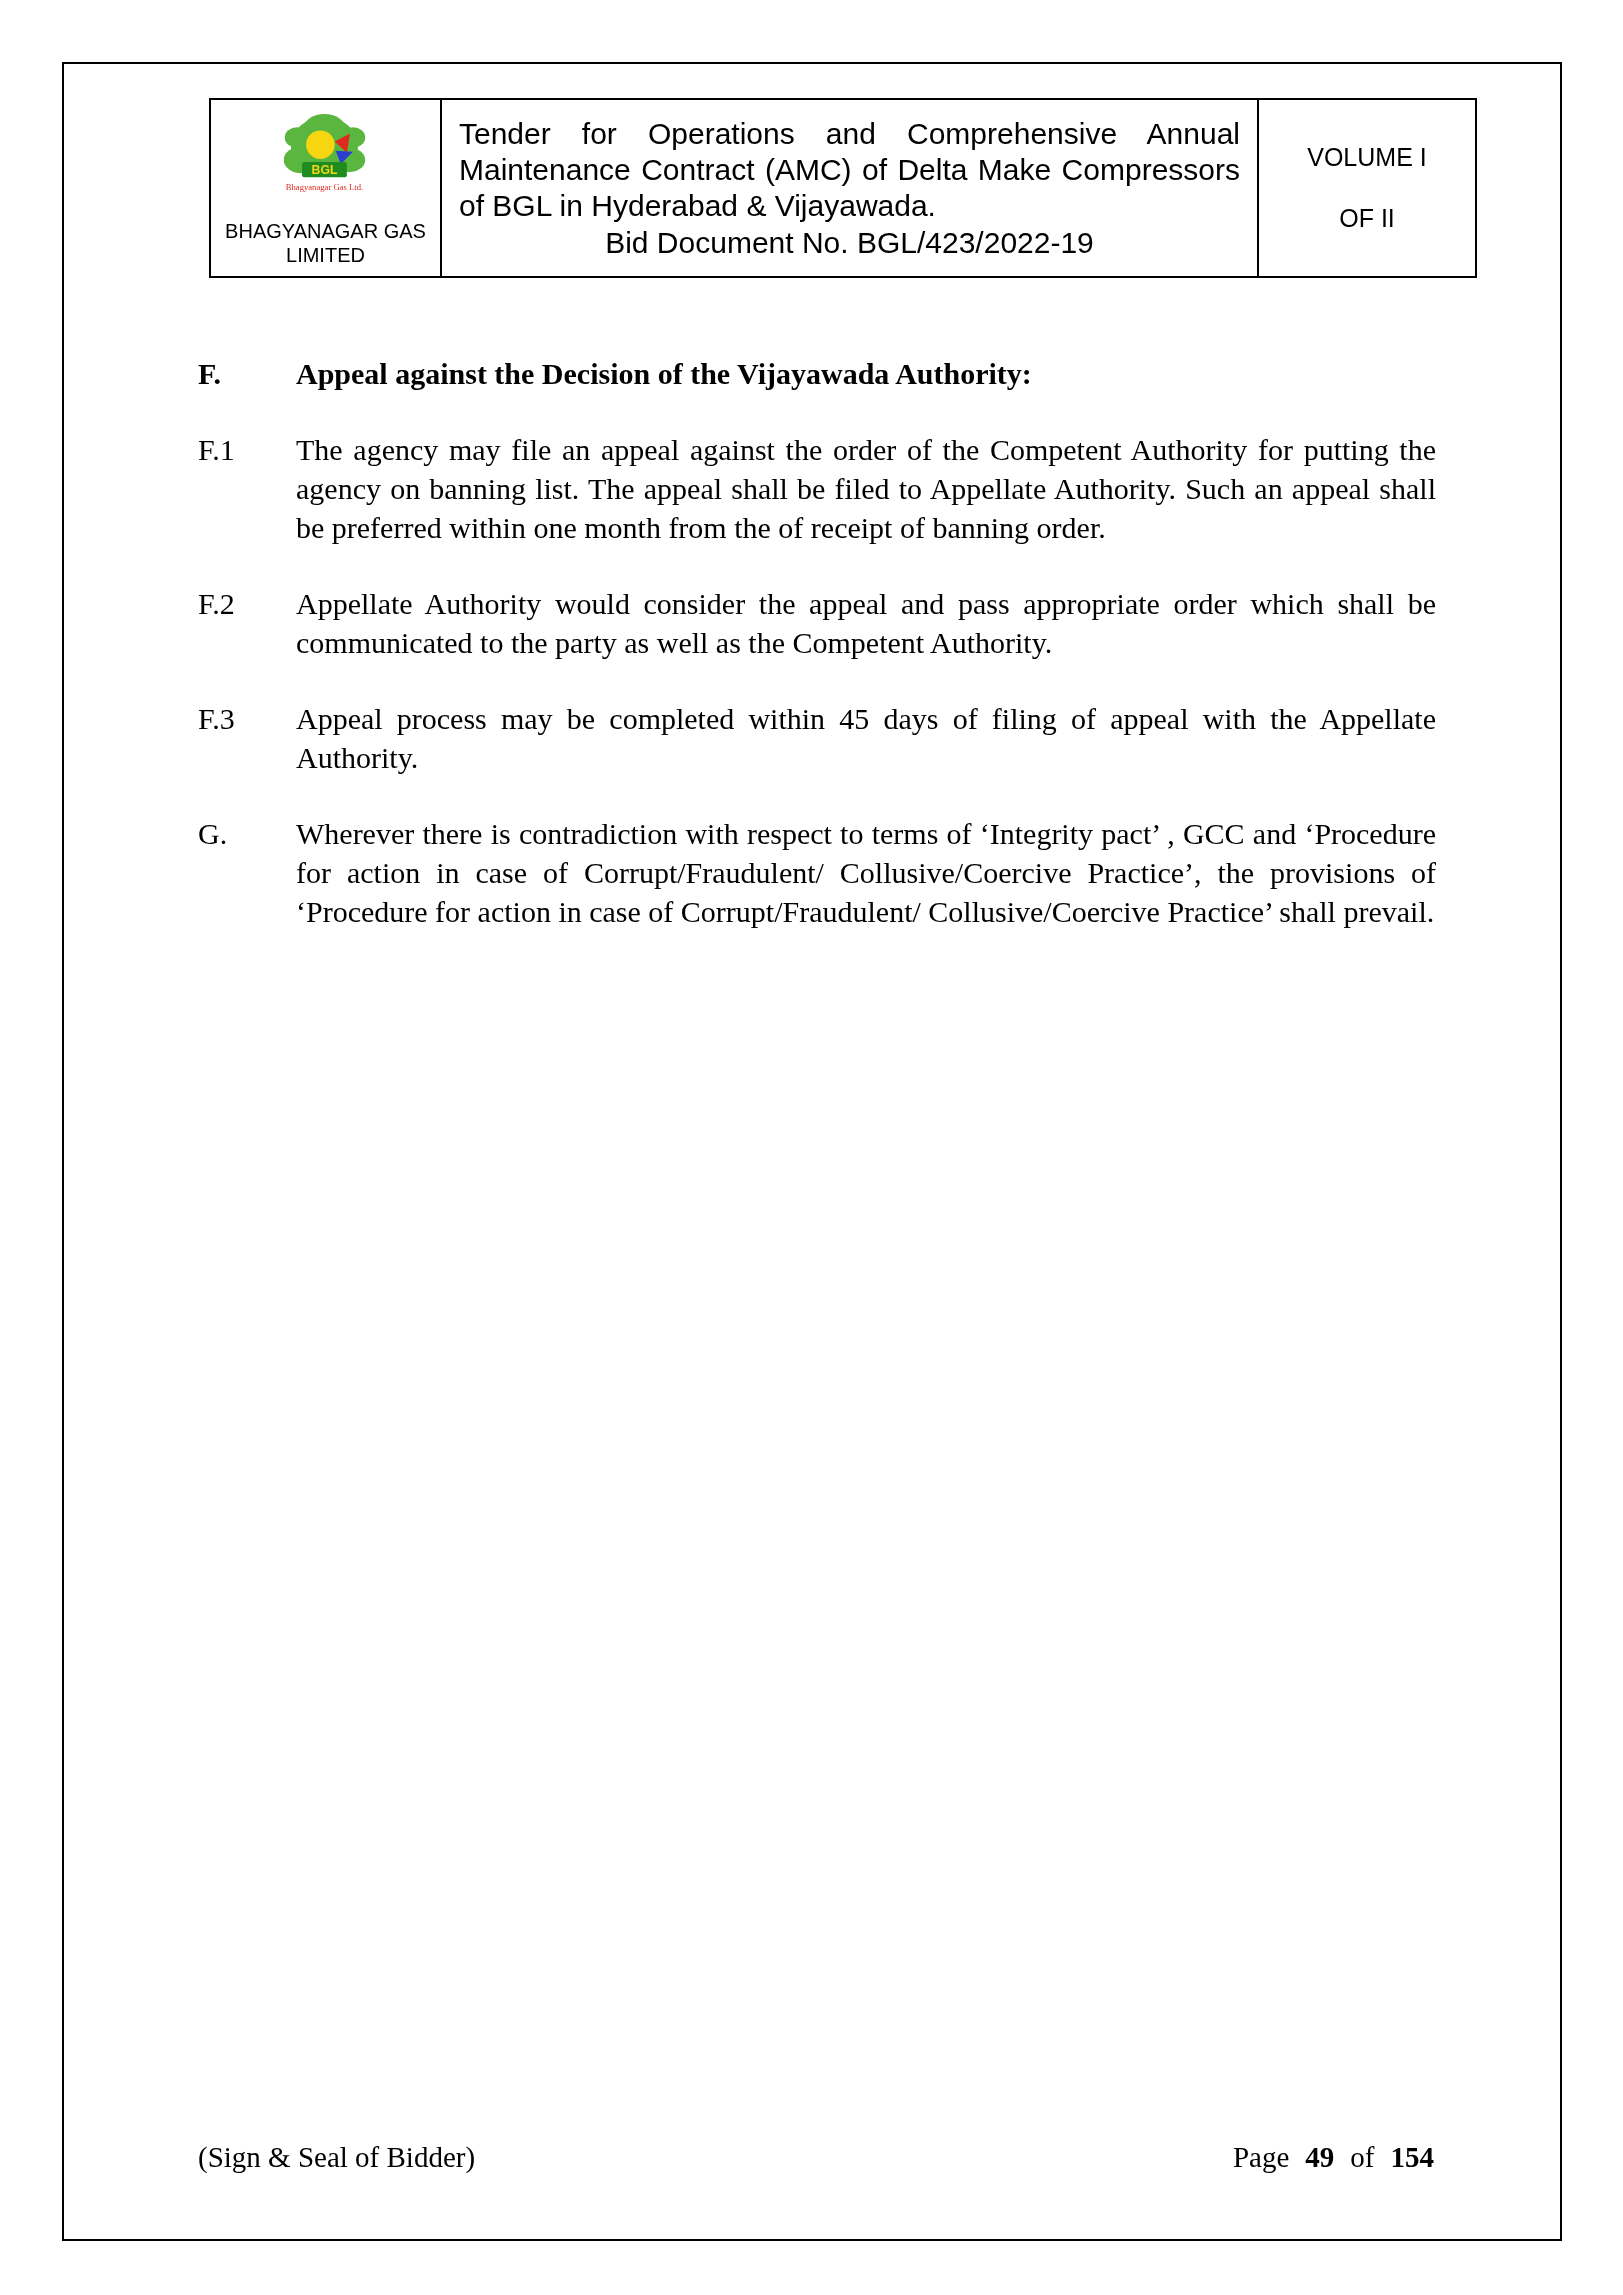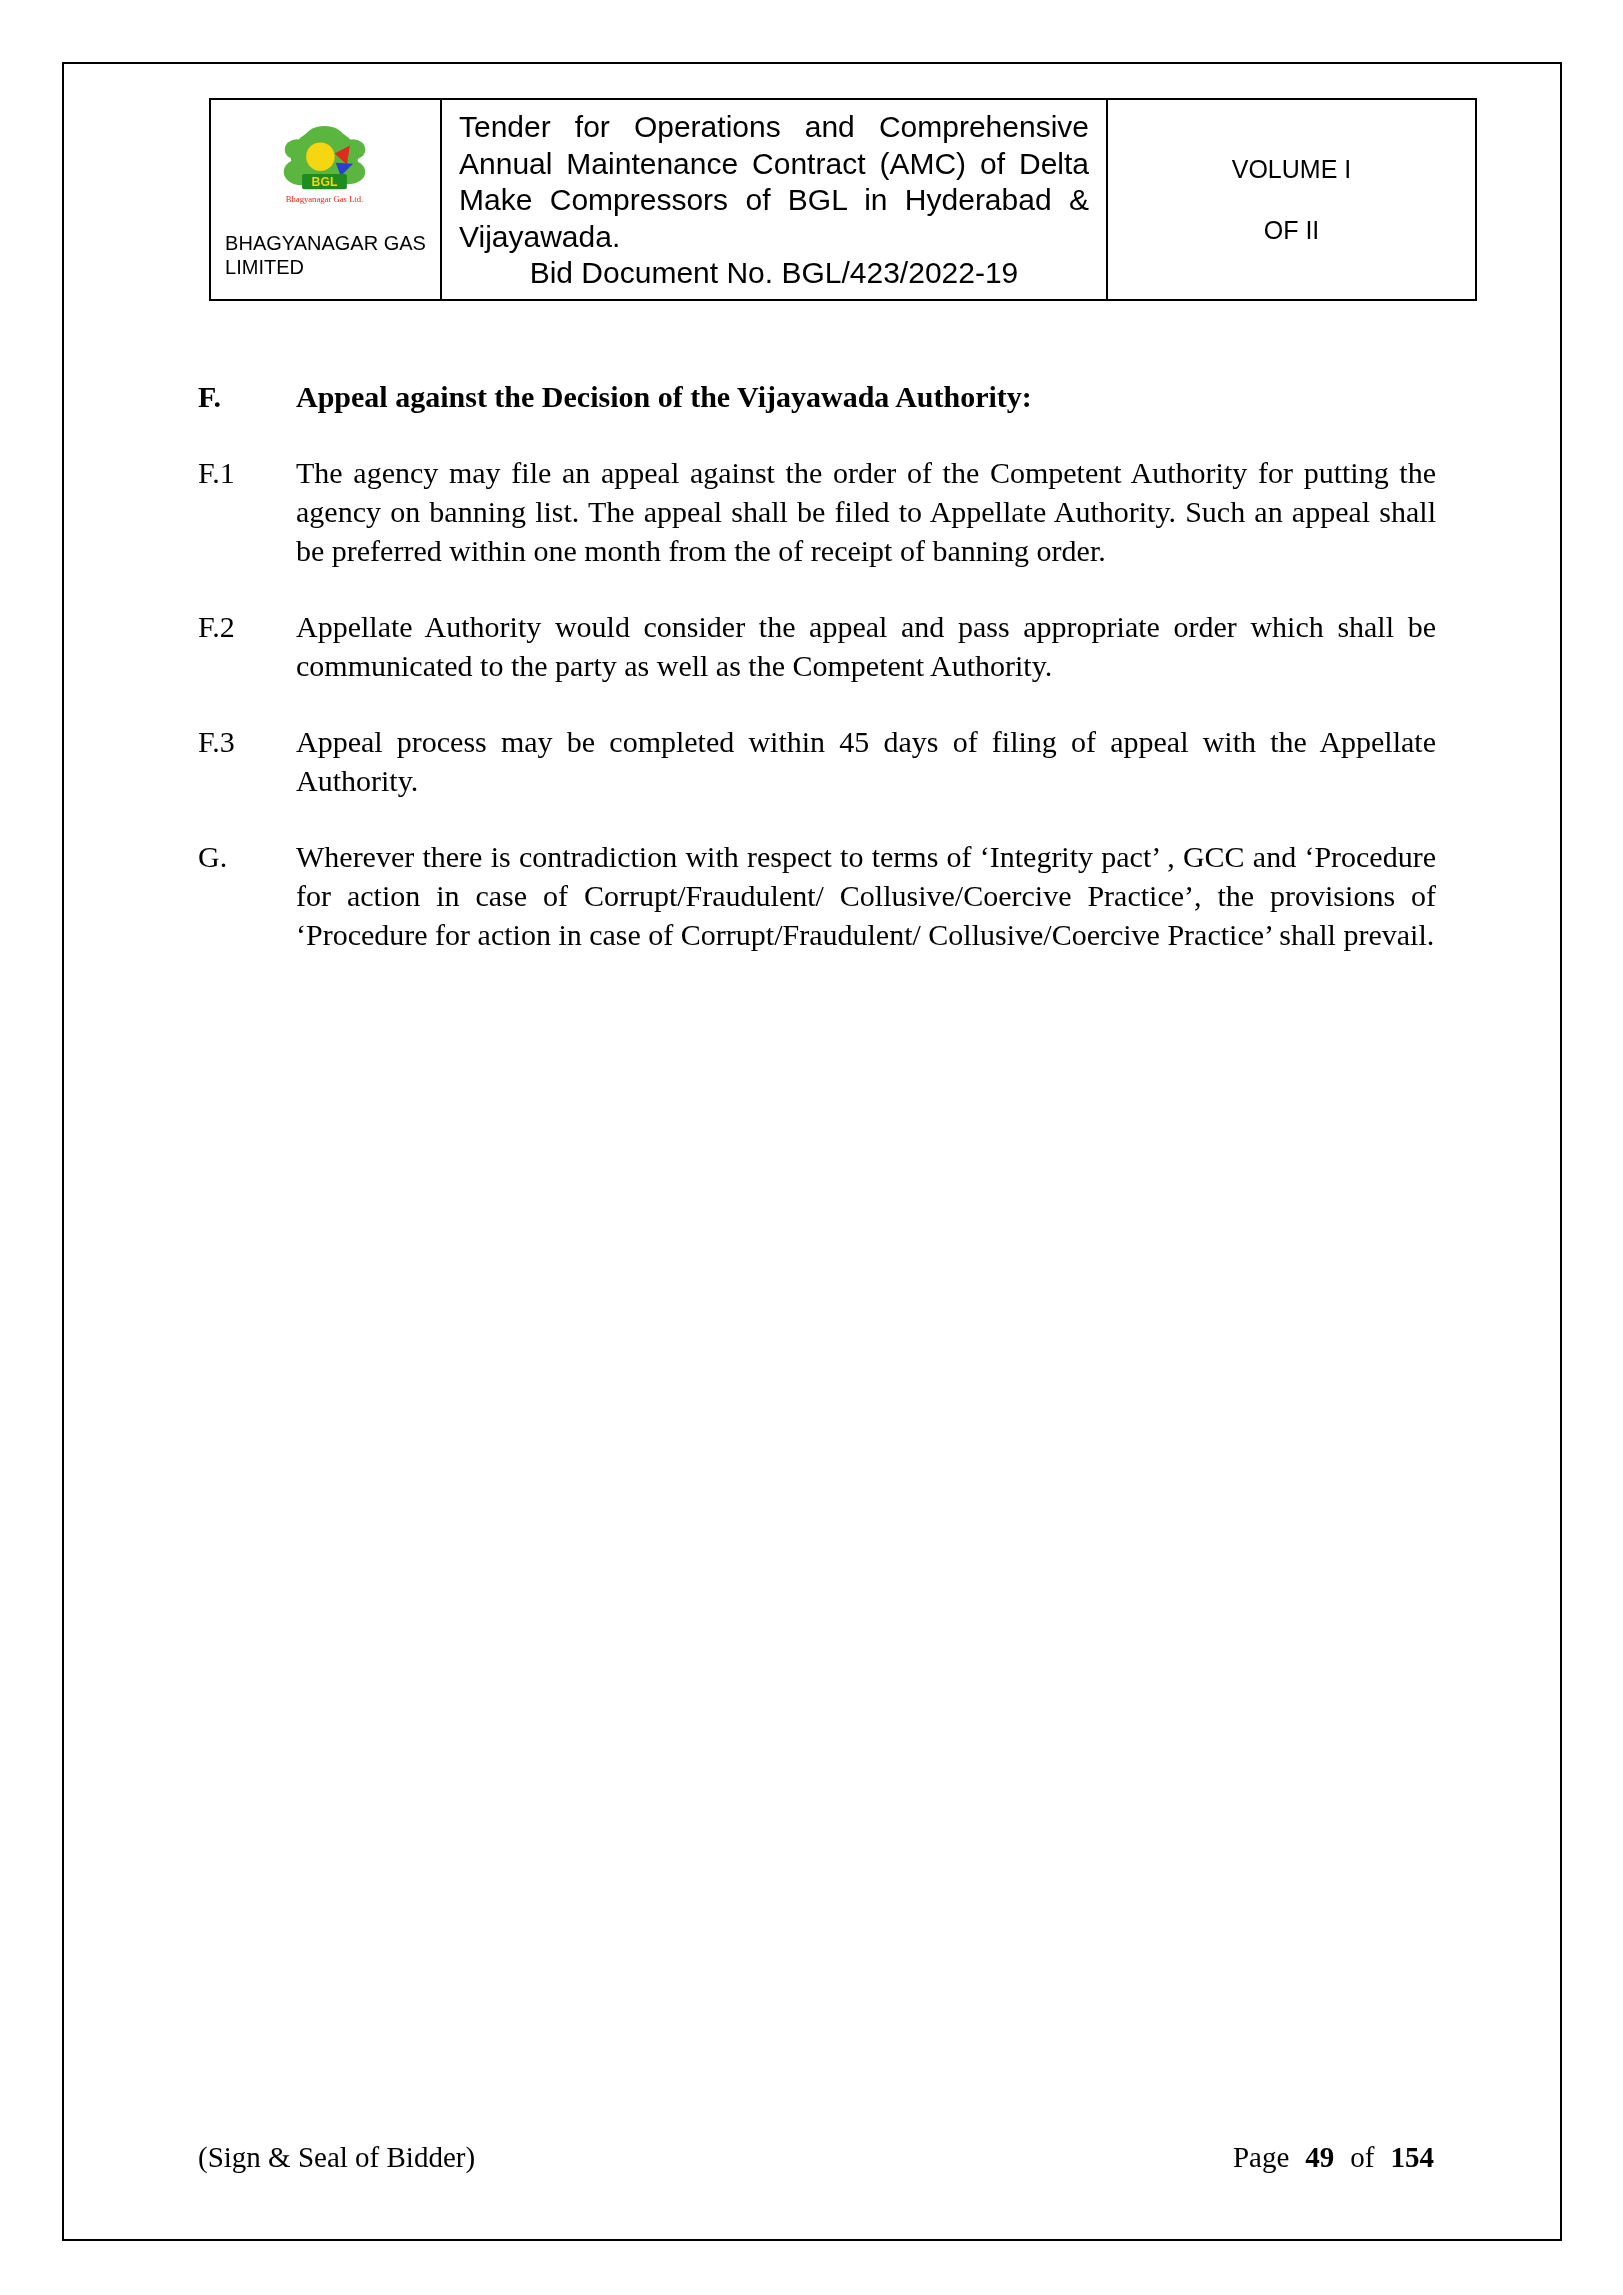--- a/index.html
+++ b/index.html
@@ -31,24 +31,25 @@
     flex-direction: column;
     align-items: center;
     justify-content: center;
     padding: 9.2px 5.2px 7.9px 5.2px;
   }
   .logo-cell svg { width: 123px; height: 110px; display: block; }
   .org-name {
     font-family: "Liberation Sans", sans-serif;
     font-size: 20px;
     line-height: 1.18;
+    text-align: center;
     margin-top: 1.3px;
   }
   .title-cell {
-    width: 666px;
+    width: 817px;
     border-right: 2px solid #000;
     padding: 9.2px 17px 7.9px 17px;
     font-family: "Liberation Sans", sans-serif;
     font-size: 30px;
     line-height: 1.215;
     display: flex;
     flex-direction: column;
     justify-content: center;
   }
   .title-main { text-align: justify; }

